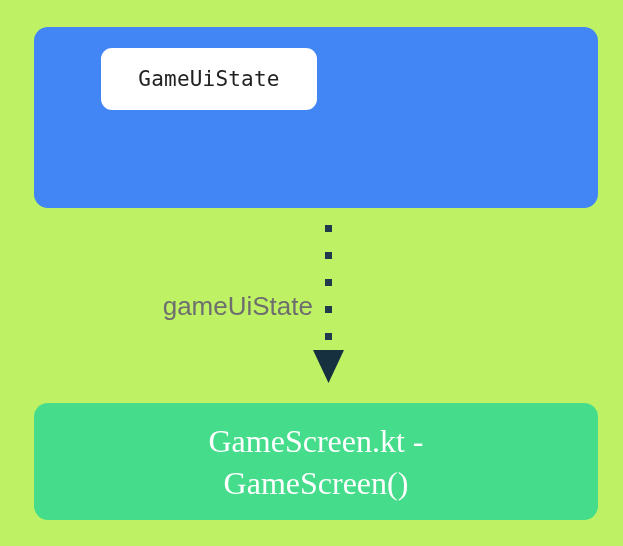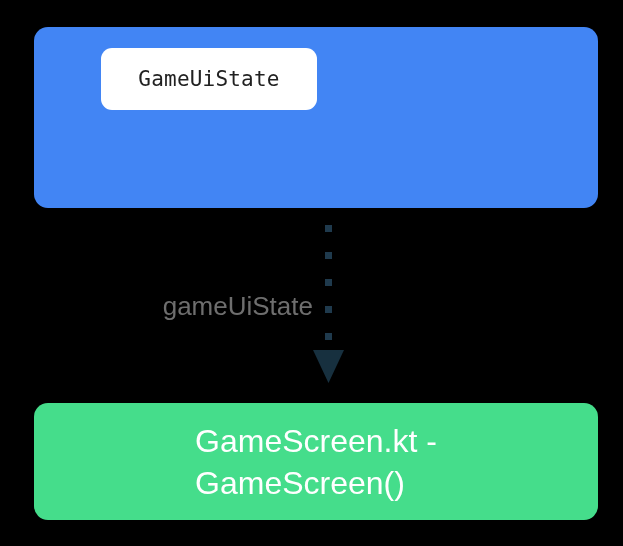--- a/index.html
+++ b/index.html
@@ -10,21 +10,21 @@
   }
   body {
     font-family: "Liberation Sans", sans-serif;
     -webkit-font-smoothing: antialiased;
   }
 
   #diagram-canvas {
     position: relative;
     width: 623px;
     height: 546px;
-    background: #000000;
+    background: #bef264;
     overflow: hidden;
   }
 
   
   .node-viewmodel {
     position: absolute;
     left: 34px;
     top: 27px;
     width: 564px;
     height: 181px;
@@ -100,24 +100,25 @@
     width: 564px;
     height: 117px;
     background: #45dd8b;
     border-radius: 14px;
     display: flex;
     align-items: center;
     justify-content: center;
     box-sizing: border-box;
   }
   .node-screen-title {
-    font-family: Liberation Sans, sans-serif;
+    font-family: Liberation Serif, serif;
     font-size: 32px;
     line-height: 42px;
     color: #ffffff;
+    text-align: center;
     white-space: pre-line;
   }
 </style>
 </head>
 <body>
 
 <div id="diagram-canvas">
 
   <div class="node-viewmodel">
     <div class="state-chip">

